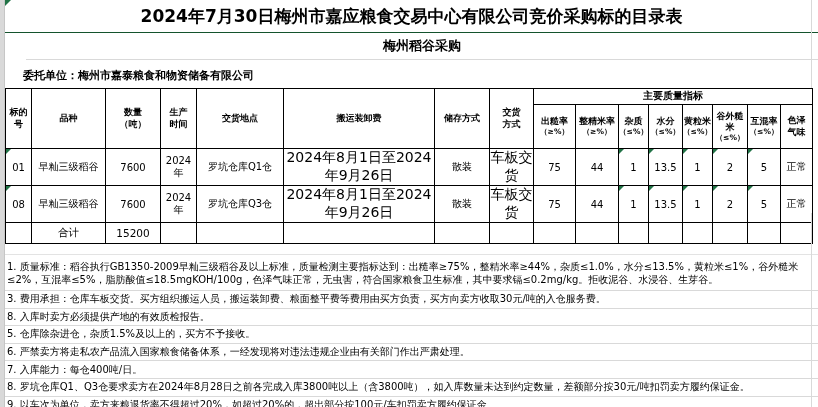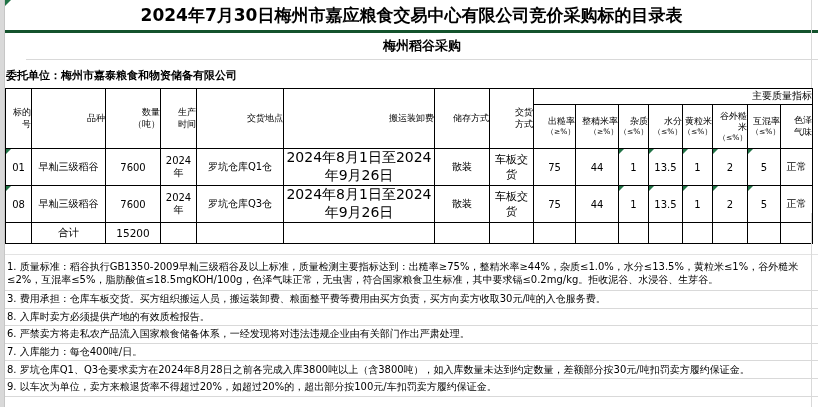--- a/index.html
+++ b/index.html
@@ -12,44 +12,44 @@
   .row-strip {
     position:absolute; left:0; top:0; width:5px; height:407px;
     background:#d9d9d9; border-right:1px solid #c6c6c6; z-index:3;
   }
   .vline { position:absolute; left:811px; width:1px; background:#d9d9d9; z-index:2; }
   .vline.top { top:0; height:88px; }
   .vline.bottom { top:213px; height:194px; }
   .content { position:absolute; left:5px; top:0; width:813px; }
   .title-row {
     position:relative; height:33px; display:flex; align-items:center; justify-content:center;
-    border-bottom:3px solid #14532d; font-weight:bold; font-size:17px;
+    border-bottom:1px solid #14532d; font-weight:bold; font-size:17px;
   }
   .subtitle-row {
     height:27px; display:flex; align-items:center; justify-content:center;
     border-bottom:1px solid #d9d9d9; font-weight:bold; font-size:13px;margin-left:21px;
   }
   .entrust-row {
     height:28px; display:flex; align-items:flex-end; padding-bottom:5px;
-    font-weight:bold; font-size:11px; padding-left:1px;
+    font-weight:bold; font-size:11px; padding-left:18px;
   }
   table.catalog { border-collapse:collapse; table-layout:fixed; width:808px; background:#fff; }
   .catalog th, .catalog td {
     border:1px solid #000; text-align:center; vertical-align:middle;
     position:relative; overflow:hidden; padding:0;
   }
-  .catalog thead th { font-weight:normal; font-size:9px; line-height:1.25;text-align:right; }
+  .catalog thead th { font-weight:bold; font-size:9px; line-height:1.25; }
   .catalog .qgroup { height:16px; font-size:10px; }
   .catalog thead tr.sub th { height:44px; }
   .hl2 { display:block; }
   .qsub { display:block; font-size:7.5px; }
   .small-h { font-size:8px; }
   .catalog tbody td { font-size:10px; height:22px; }
   .catalog td.date-cell { font-size:14px; }
-  .catalog td.delivery-cell { font-size:11px;margin-left:44px; }
+  .catalog td.delivery-cell { font-size:14px;margin-left:44px; }
   .catalog tr.total-row td { height:21px; font-weight:normal; font-size:10.5px; }
   .tri::before {
     content:""; position:absolute; top:0; left:0; width:0; height:0;
     border-top:5px solid #217346; border-right:5px solid transparent;
   }
   .title-tri { position:absolute; top:0; left:0; width:6px; height:6px; }
   .title-tri::before {
     content:""; position:absolute; top:0; left:0; width:0; height:0;
     border-top:6px solid #217346; border-right:6px solid transparent;
   }
@@ -231,20 +231,21 @@
           <td></td>
         </tr>
       </tbody>
     </table>
 
     <div class="notes">
       <div class="gap-row"></div>
       <div class="note first">1. 质量标准：稻谷执行GB1350-2009早籼三级稻谷及以上标准，质量检测主要指标达到：出糙率≥75%，整精米率≥44%，杂质≤1.0%，水分≤13.5%，黄粒米≤1%，谷外糙米≤2%，互混率≤5%，脂肪酸值≤18.5mgKOH/100g，色泽气味正常，无虫害，符合国家粮食卫生标准，其中要求镉≤0.2mg/kg。拒收泥谷、水浸谷、生芽谷。</div>
       <div class="note">3. 费用承担：仓库车板交货。买方组织搬运人员，搬运装卸费、粮面整平费等费用由买方负责，买方向卖方收取30元/吨的入仓服务费。</div>
       <div class="note">8. 入库时卖方必须提供产地的有效质检报告。</div>
+      <div class="note">5. 仓库除杂进仓，杂质1.5%及以上的，买方不予接收。</div>
       <div class="note">6. 严禁卖方将走私农产品流入国家粮食储备体系，一经发现将对违法违规企业由有关部门作出严肃处理。</div>
       <div class="note">7. 入库能力：每仓400吨/日。</div>
       <div class="note">8. 罗坑仓库Q1、Q3仓要求卖方在2024年8月28日之前各完成入库3800吨以上（含3800吨），如入库数量未达到约定数量，差额部分按30元/吨扣罚卖方履约保证金。</div>
       <div class="note">9. 以车次为单位，卖方来粮退货率不得超过20%，如超过20%的，超出部分按100元/车扣罚卖方履约保证金。</div>
 
     </div>
 
   </div>
 </div>
 

